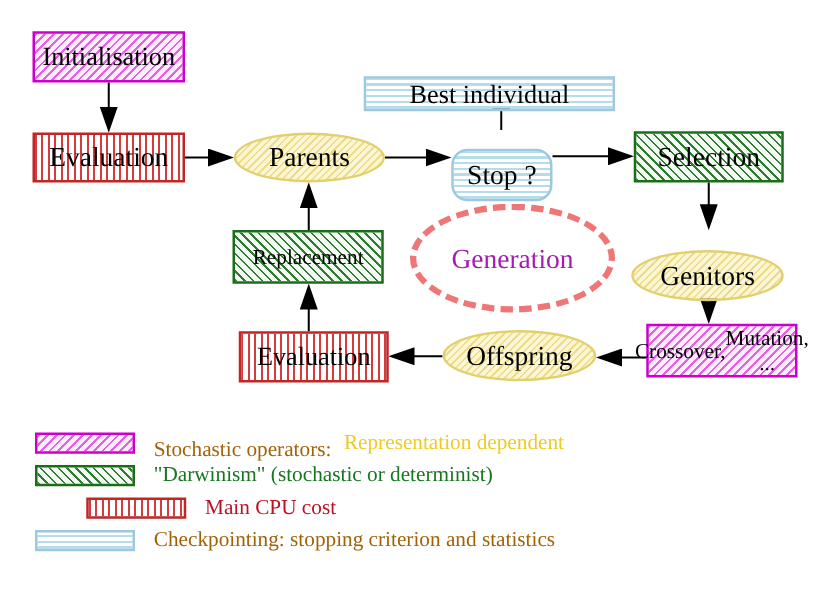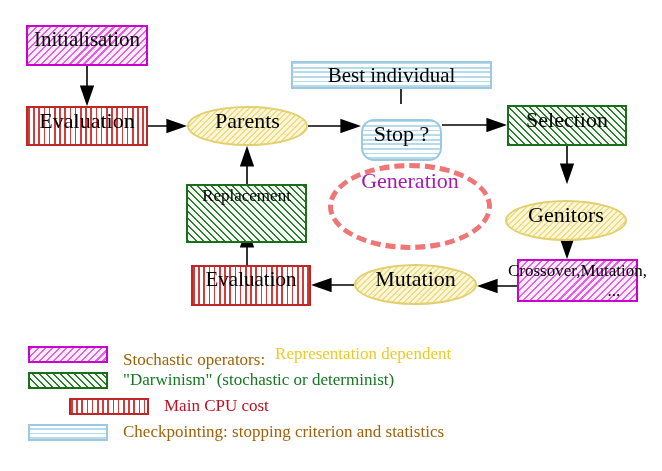--- a/index.html
+++ b/index.html
@@ -1,21 +1,21 @@
 <!DOCTYPE html>
 <html><head>
 <meta charset="utf-8">
 <style>
   html,body{margin:0;padding:0;background:#fff;}
   #canvas{
     position:relative;width:662px;height:471px;background:#fff;overflow:hidden;
     font-family:"Liberation Serif","DejaVu Serif",serif;color:#000;
   }
   *{box-sizing:border-box;}
-  .node{position:absolute;display:flex;align-items:flex-start;justify-content:center;text-align:center;}
+  .node{position:absolute;display:flex;align-items:center;justify-content:center;text-align:center;}
   
   .hatch-magenta{border:2px solid #cc00cc;
     background:repeating-linear-gradient(135deg,#e560e5 0 1.6px,#fcecfc 1.6px 5px);}
   .stripe-red{border:2px solid #bf2626;
     background:repeating-linear-gradient(90deg,#d43c3c 0 1.6px,#ffffff 1.6px 5.2px);}
   .hatch-green{border:2px solid #1a6e1a;
     background:repeating-linear-gradient(45deg,#2e7d2e 0 1.4px,#f4faf4 1.4px 5px);}
   .stripe-cyan{border:2px solid #9cc9e0;
     background:repeating-linear-gradient(0deg,#b6dcec 0 1.8px,#ffffff 1.8px 4.6px);}
   .hatch-yellow{border:2px solid #e2cf6e;border-radius:50%;
@@ -24,21 +24,21 @@
   .n-init{left:26px;top:25px;width:122px;height:41px;font-size:21px;}
   .n-eval-top{left:26px;top:106px;width:122px;height:40px;font-size:22px;}
   .n-parents{left:187px;top:106px;width:121px;height:40px;font-size:22px;}
   .n-best{left:291px;top:40px;width:201px;height:28px;font-size:21px;margin-top:21px;}
   .n-stop{left:361px;top:104px;width:81px;height:42px;font-size:22px;border-radius:13px;margin-top:15px;}
   .n-selection{left:507px;top:105px;width:120px;height:41px;font-size:22px;}
   .n-genitors{left:505px;top:184px;width:122px;height:41px;font-size:22px;margin-top:16px;}
   .n-crossover{left:517px;top:259px;width:121px;height:43px;font-size:17px;line-height:1.15;flex-direction:row;}
   .n-offspring{left:354px;top:264px;width:123px;height:41px;font-size:22px;}
   .n-eval-bot{left:191px;top:265px;width:120px;height:41px;font-size:21px;}
-  .n-replacement{left:186px;top:184px;width:121px;height:59px;font-size:17px;}
+  .n-replacement{left:186px;top:184px;width:121px;height:43px;font-size:17px;}
   .n-generation{left:328px;top:163px;width:164px;height:87px;border:5px dashed #ee7676;
     border-radius:50%;color:#a21caf;font-size:22px;background:transparent;}
   
   #arrows{position:absolute;left:0;top:0;width:662px;height:471px;pointer-events:none;}
   #arrows line{stroke:#000;stroke-width:1.6;}
   
   .legend-row{position:absolute;left:28px;height:22px;display:flex;align-items:center;font-size:17px;}
   .lr1{top:343px;} .lr2{top:369px;} .lr3{top:395px;margin-left:41px;} .lr4{top:421px;}
   .swatch{width:80px;height:17px;margin-right:15px;flex:0 0 auto;}
   .lt-magenta{color:#a16207;margin-top:12px;}
@@ -98,21 +98,21 @@
   <div class="node n-genitors hatch-yellow">
     <span>Genitors</span>
   </div>
 
   <div class="node n-crossover hatch-magenta">
     <span>Crossover,</span>
     <span>Mutation, ...</span>
   </div>
 
   <div class="node n-offspring hatch-yellow">
-    <span>Mutation</span>
+    <span>Offspring</span>
   </div>
 
   <div class="node n-eval-bot stripe-red">
     <span>Evaluation</span>
   </div>
 
   <div class="node n-replacement hatch-green">
     <span>Replacement</span>
   </div>
 

